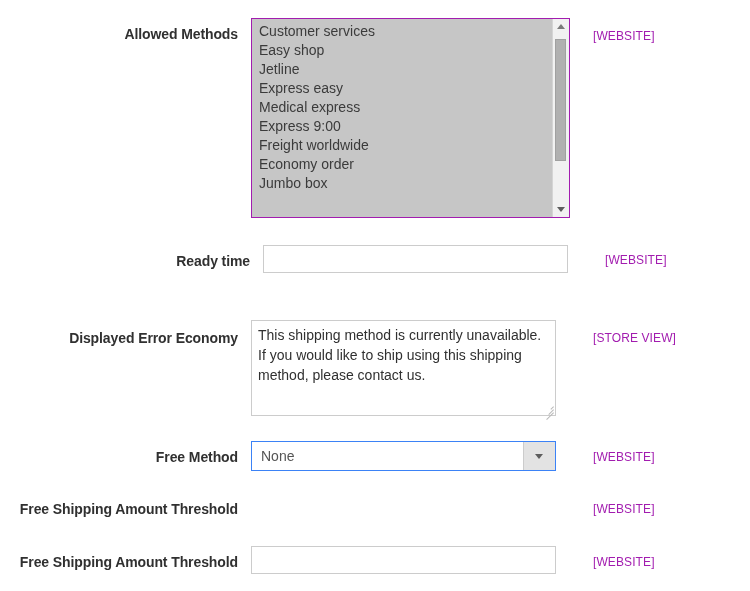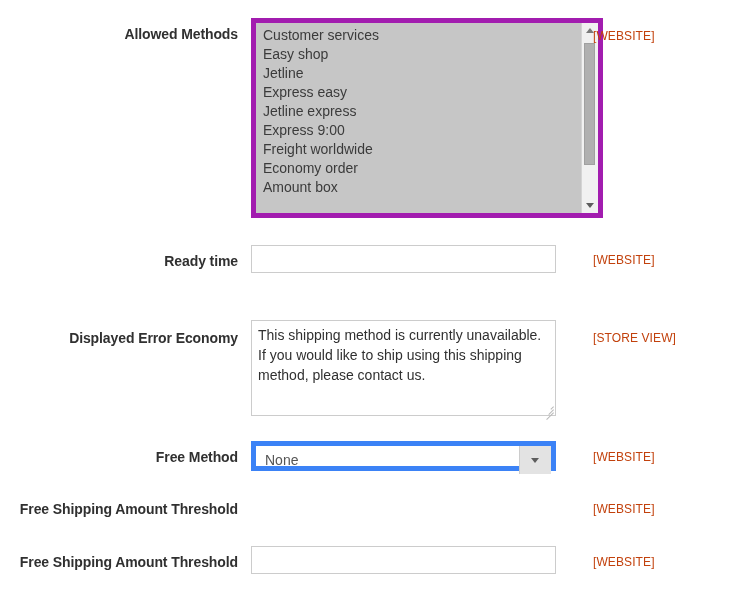--- a/index.html
+++ b/index.html
@@ -43,31 +43,31 @@
 
   .field-control {
     position: absolute;
     left: 251px;
   }
 
   .scope-label {
     position: absolute;
     left: 593px;
     font-size: 12px;
-    color: #c2410c;
+    color: #a21caf;
     letter-spacing: 0.1px;
     white-space: nowrap;
   }
 
   
   .multiselect {
     position: relative;
-    width: 352px;
+    width: 319px;
     height: 200px;
-    border: 5px solid #a21caf;
+    border: 1px solid #a21caf;
     background: #c6c6c6;
     box-sizing: border-box;
     overflow: hidden;
   }
   .multiselect-list {
     position: absolute;
     left: 0;
     top: 0;
     right: 18px;
     bottom: 0;
@@ -190,21 +190,21 @@
     background: #b9b9b9;
     transform: rotate(-45deg);
     transform-origin: right bottom;
   }
 
   
   .select-wrap {
     position: relative;
     width: 305px;
     height: 30px;
-    border: 5px solid #3b82f6;
+    border: 1px solid #3b82f6;
     background: #ffffff;
     box-sizing: border-box;
   }
   .select-value {
     position: absolute;
     left: 9px;
     top: 0;
     height: 28px;
     line-height: 28px;
     font-size: 14px;
@@ -239,41 +239,41 @@
 
   <div class="field-row" style="top:0;left:0;width:750px;height:225px;">
     <div class="field-label" style="top:25px;">Allowed Methods</div>
     <div class="field-control" style="top:18px;">
       <div class="multiselect">
         <ul class="multiselect-list">
           <li>Customer services</li>
           <li>Easy shop</li>
           <li>Jetline</li>
           <li>Express easy</li>
-          <li>Jetline express</li>
+          <li>Medical express</li>
           <li>Express 9:00</li>
           <li>Freight worldwide</li>
           <li>Economy order</li>
-          <li>Amount box</li>
+          <li>Jumbo box</li>
         </ul>
         <div class="ms-scrollbar">
           <div class="ms-arrow up">
               <span class="tri"></span>
             </div>
           <div class="ms-thumb"></div>
           <div class="ms-arrow down">
               <span class="tri"></span>
             </div>
         </div>
       </div>
     </div>
     <div class="scope-label" style="top:29px;">[WEBSITE]</div>
   </div>
 
-  <div class="field-row" style="top:245px;left:0;width:624px;height:55px;">
+  <div class="field-row" style="top:245px;left:12px;width:624px;height:55px;">
     <div class="field-label" style="top:7px;">Ready time</div>
     <div class="field-control" style="top:0;">
       <input class="text-input" type="text" value="" style="">
     </div>
     <div class="scope-label" style="top:8px;">[WEBSITE]</div>
   </div>
 
   <div class="field-row" style="top:320px;left:0;width:750px;height:100px;">
     <div class="field-label" style="top:9px;">Displayed Error Economy</div>
     <div class="field-control" style="top:0;">

